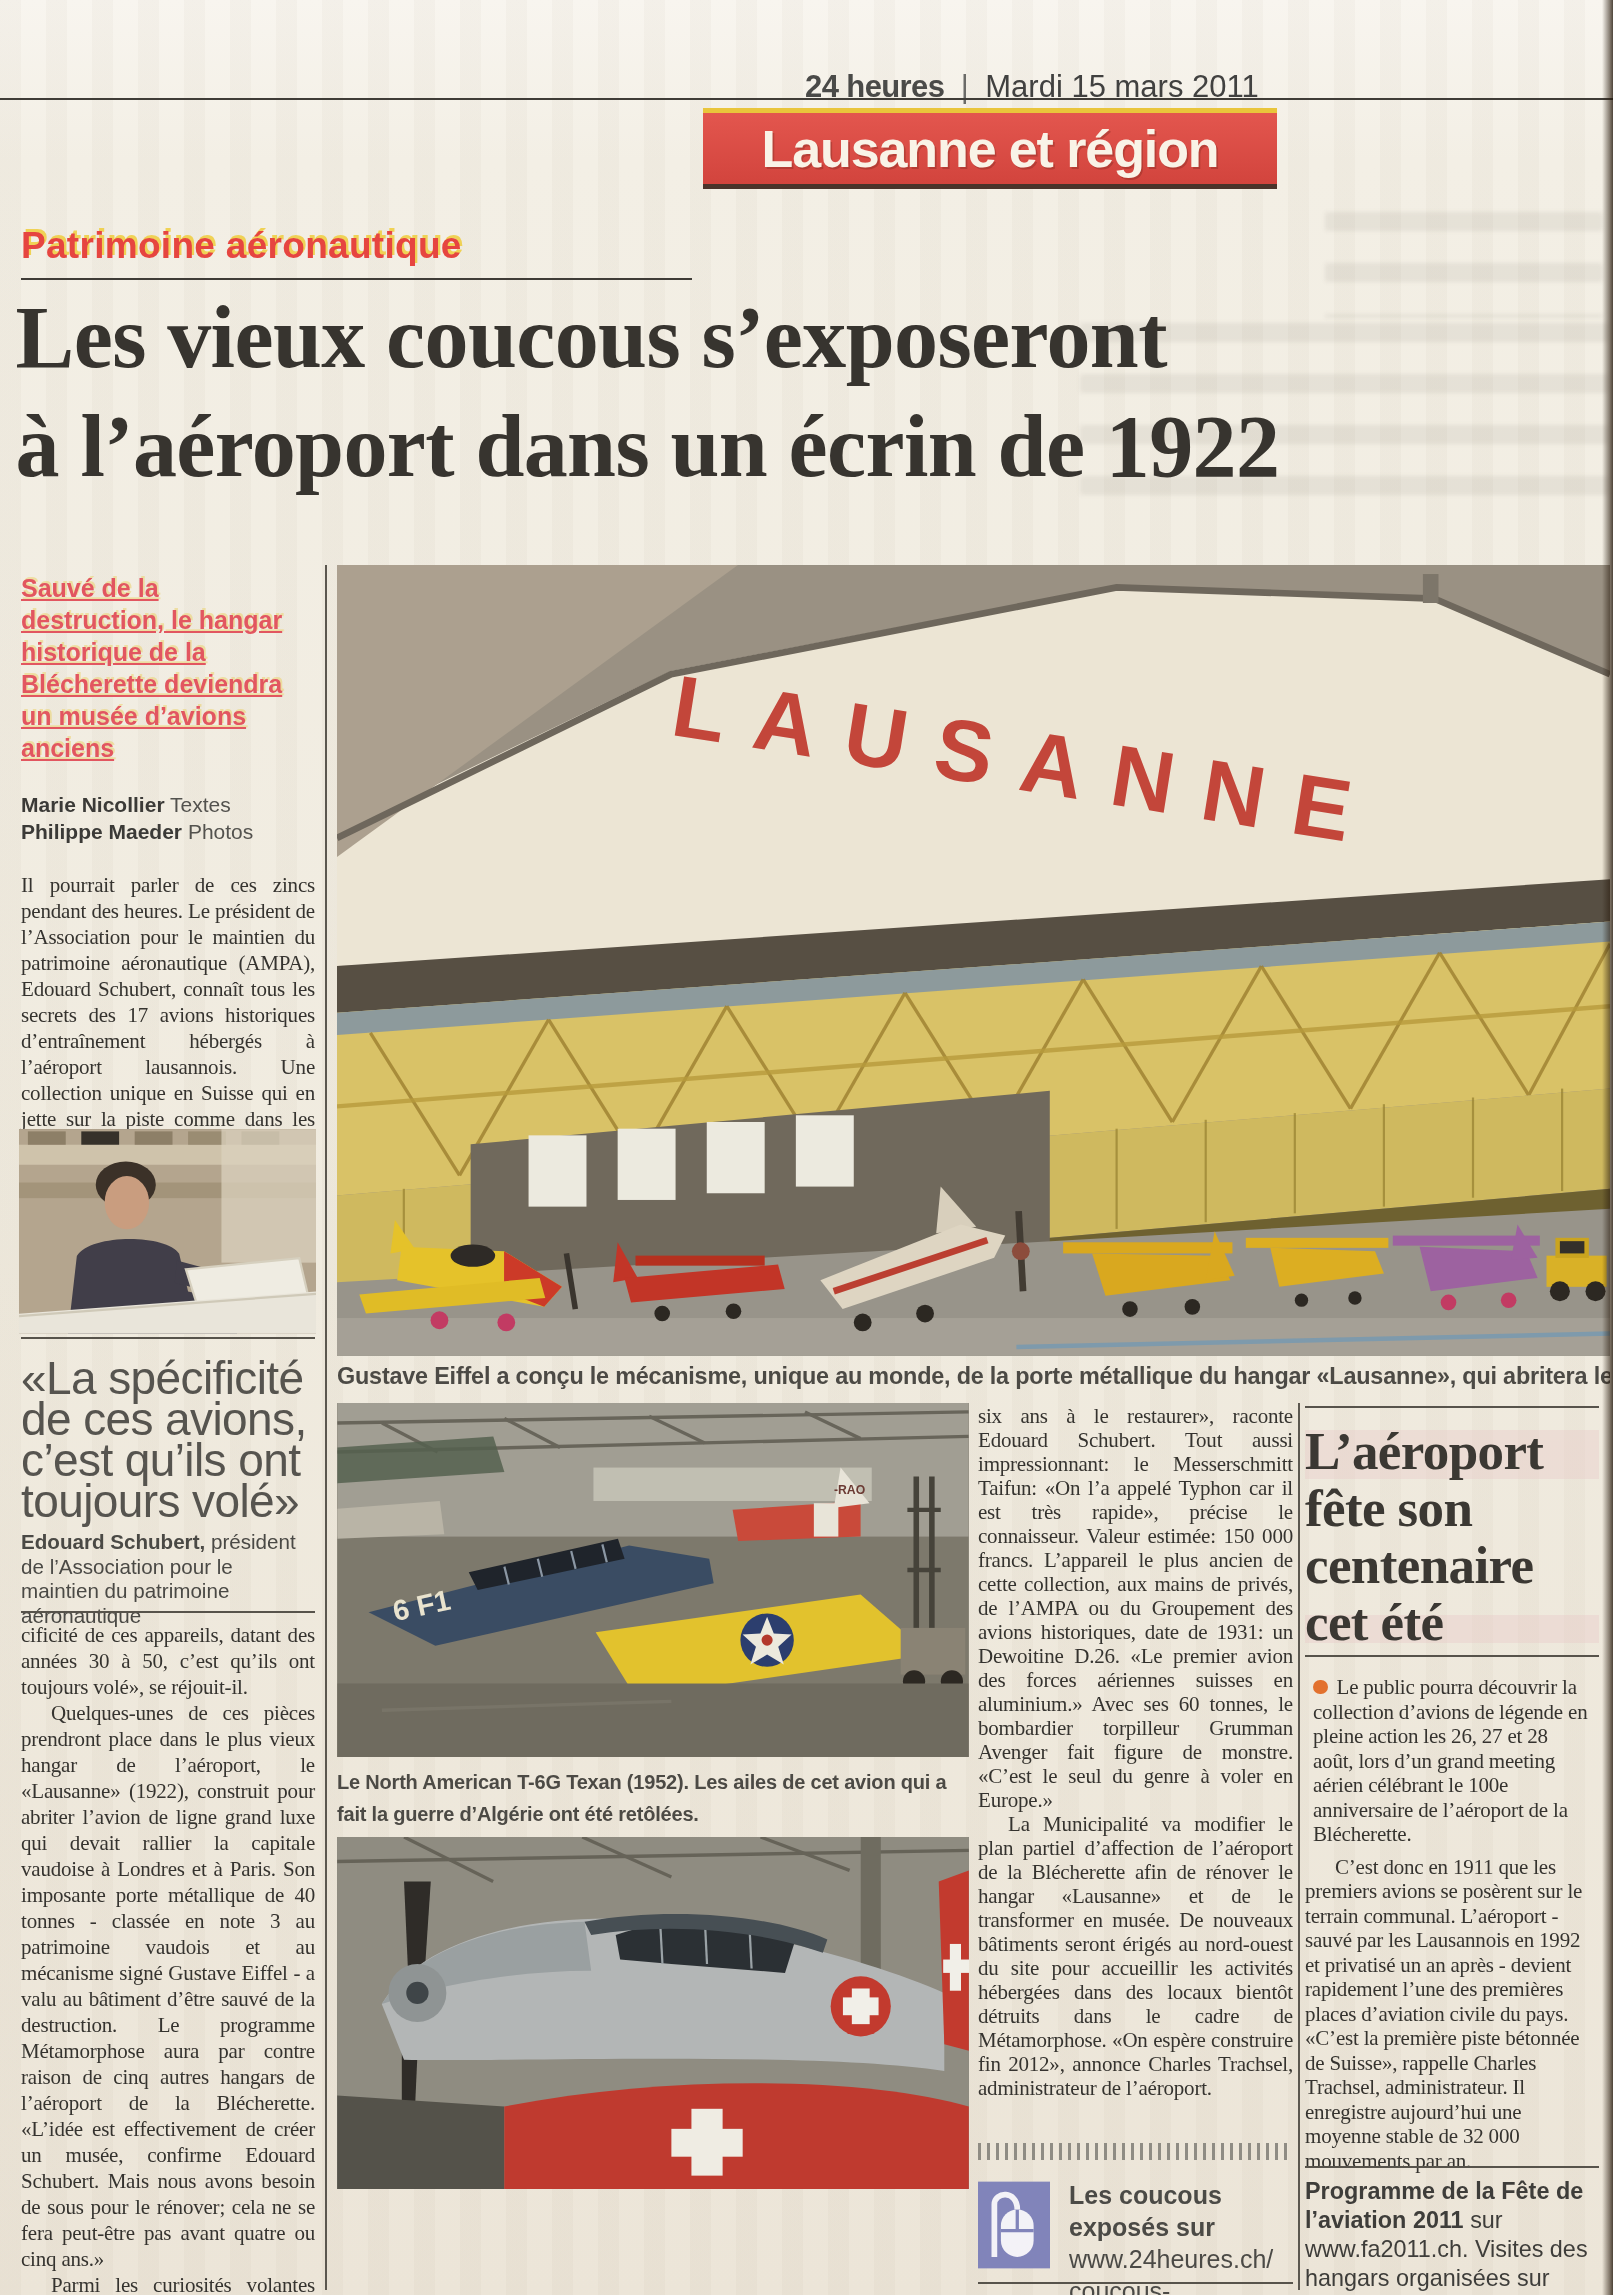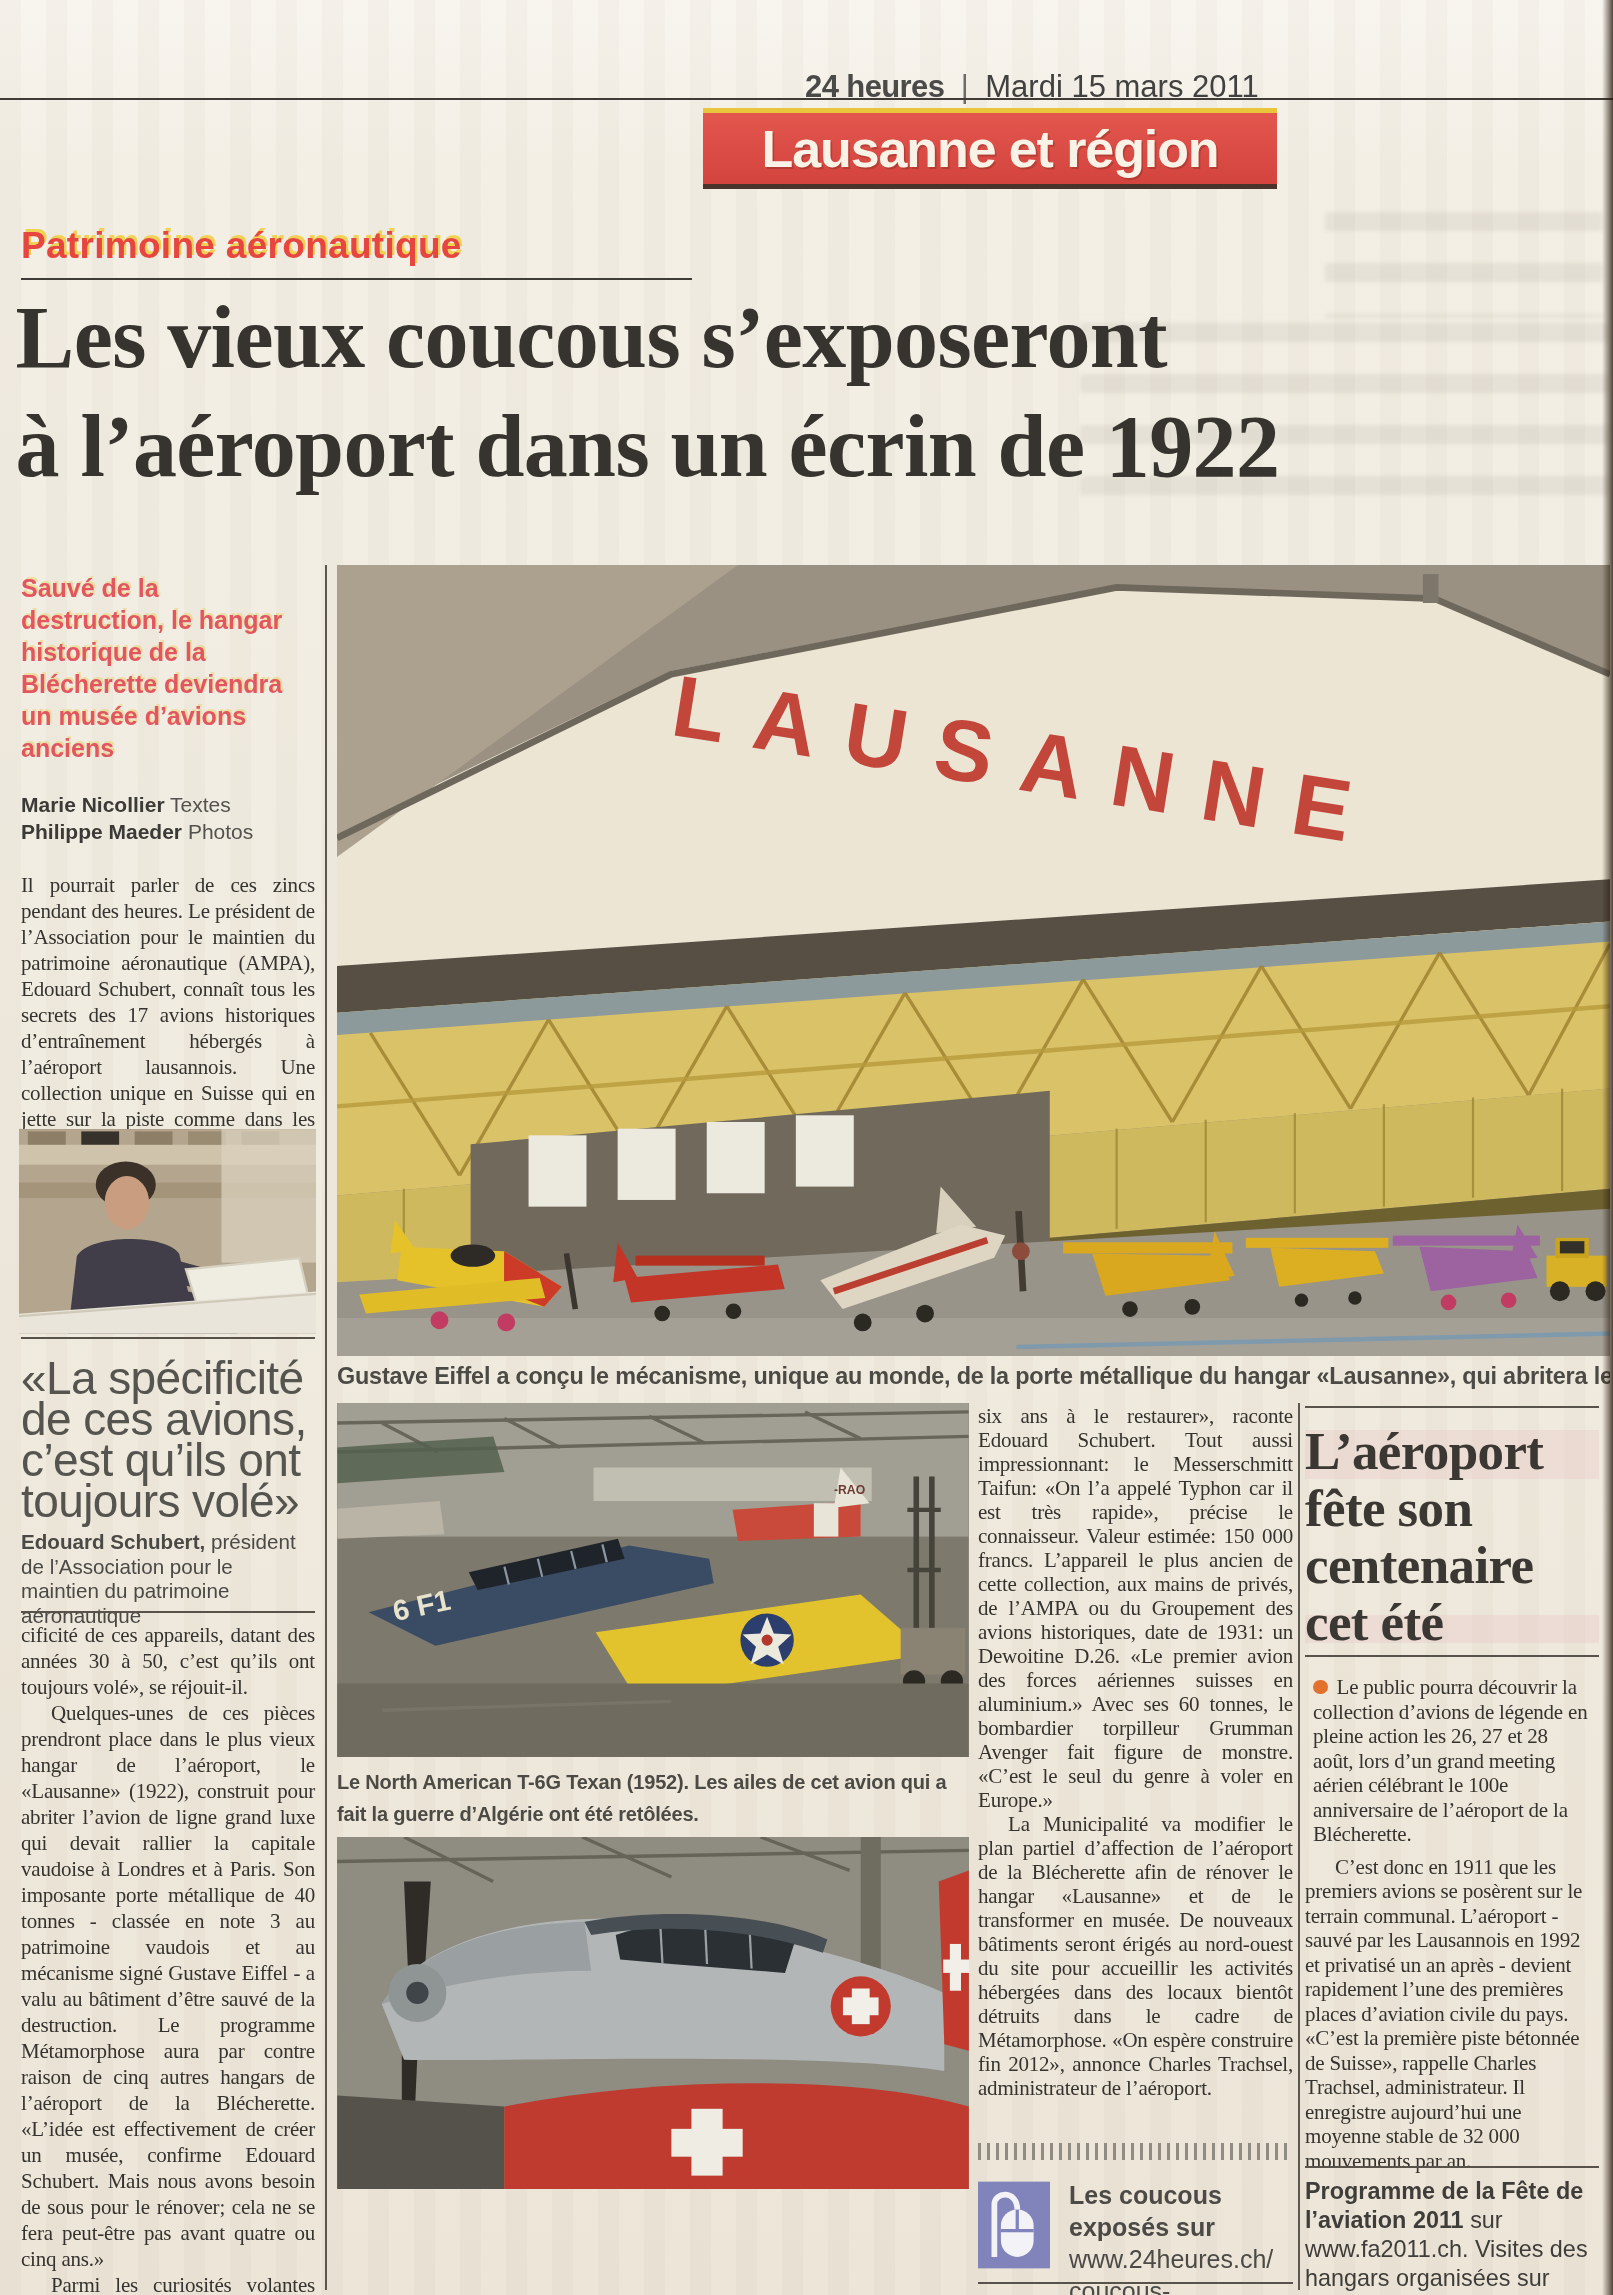--- a/index.html
+++ b/index.html
@@ -53,21 +53,21 @@
     <span class="bold" style="font-size:52px;color:#f9f3e7;letter-spacing:-1.1px;text-shadow:1.7px 1.7px 0 rgba(120,40,30,.35);">Lausanne et région</span>
   </div>
   <div class="abs hrule" style="left:21px;top:278px;width:671px;"></div>
 
   <div class="abs serif bold" style="left:15.6px;top:283px;width:1594px;font-size:88px;line-height:109px;color:#37342f;letter-spacing:-0.6px;">
     <div>Les vieux coucous s’exposeront</div>
     <div>à l’aéroport dans un écrin de 1922</div>
   </div>
 
   <div class="abs bold" style="left:21px;top:572px;width:283px;font-size:25px;line-height:32px;color:#e25660;
-              text-shadow:1.7px -1.7px 0 rgba(235,210,110,.55);">Sauvé de la destruction, le hangar historique de la Blécherette deviendra un musée d’avions anciens</div>
+              text-shadow:1.7px -1.7px 0 rgba(235,210,110,.55);text-decoration:underline;">Sauvé de la destruction, le hangar historique de la Blécherette deviendra un musée d’avions anciens</div>
 
   <div class="abs" style="left:21px;top:791px;font-size:21px;line-height:27px;color:#3b3a37;">
     <div>
       <span class="bold">Marie Nicollier</span><span style="color:#53524e;"> Textes</span>
     </div>
     <div>
       <span class="bold">Philippe Maeder</span><span style="color:#53524e;"> Photos</span>
     </div>
   </div>
 

